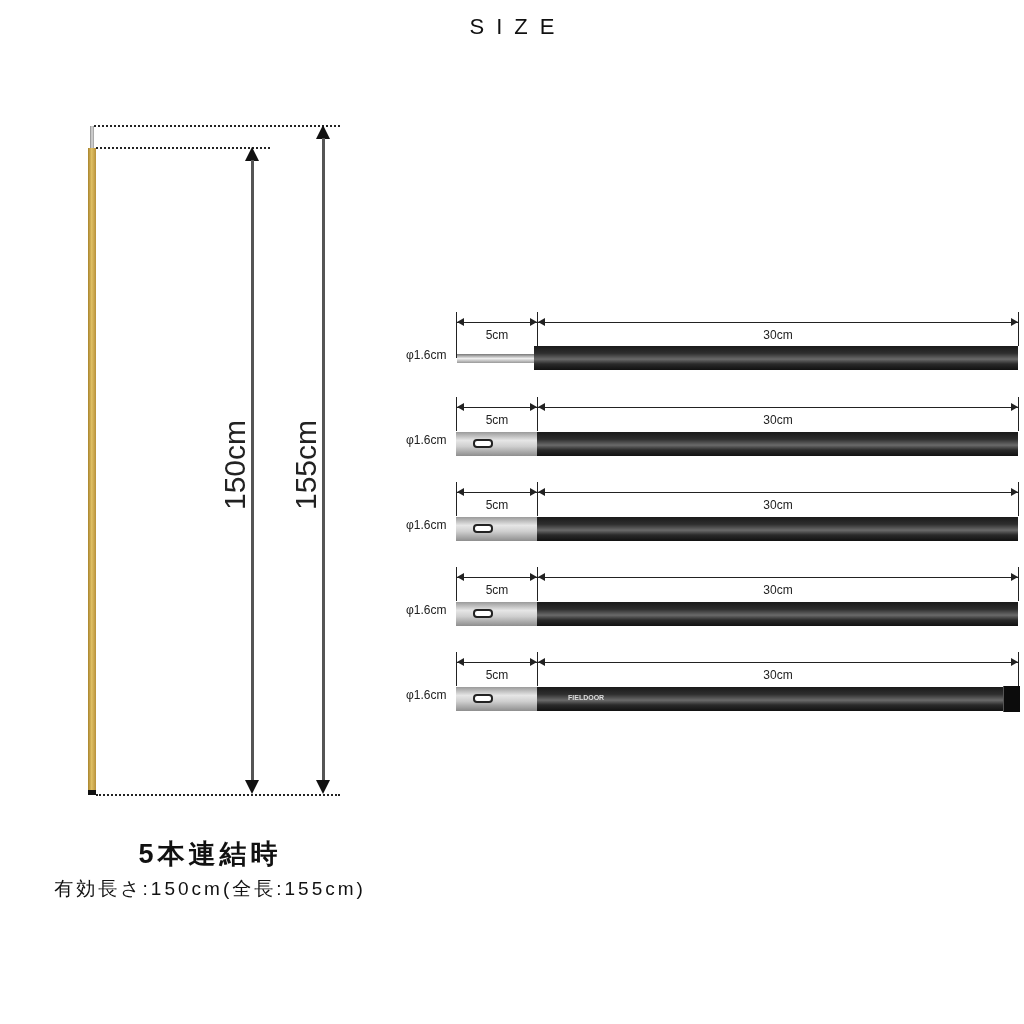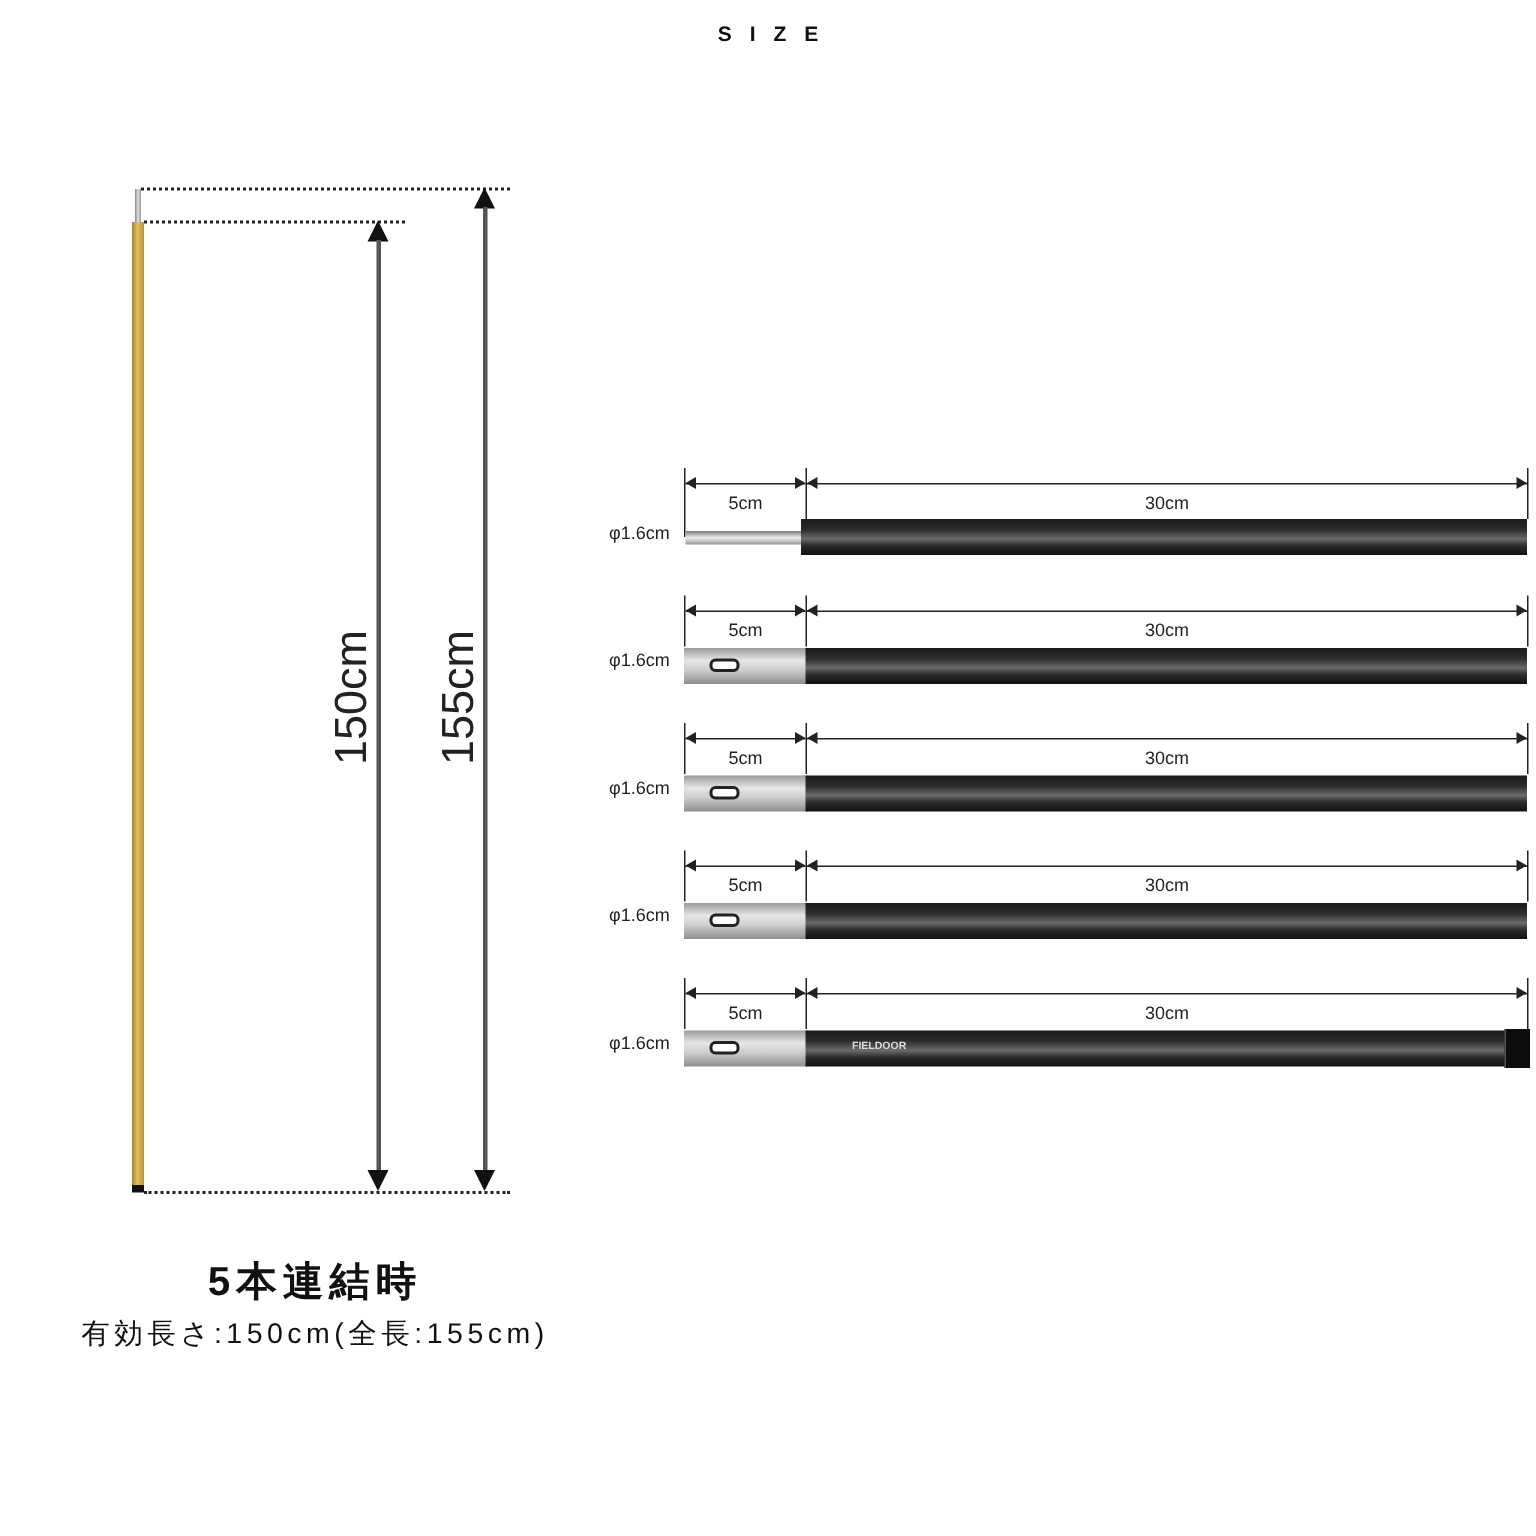--- a/index.html
+++ b/index.html
@@ -1,18 +1,18 @@
 <!DOCTYPE html>
 <html><head>
 <meta charset="utf-8">
 <style>
   html,body{margin:0;padding:0;background:#fff;}
   body{width:1024px;height:1024px;position:relative;overflow:hidden;font-family:"Liberation Sans",sans-serif;color:#111;}
   .abs{position:absolute;}
-  .title{left:0;width:1024px;top:14px;text-align:center;font-size:14px;font-weight:bold;letter-spacing:12px;padding-left:12px;box-sizing:border-box;}
+  .title{left:0;width:1024px;top:14px;text-align:center;font-size:22px;font-weight:normal;letter-spacing:12px;padding-left:12px;box-sizing:border-box;}
   .pole{left:88px;top:148px;width:8px;height:646px;background:linear-gradient(to right,#a8842c,#e0c064 45%,#b8913a);}
   .pole-tip{left:90px;top:126px;width:4px;height:22px;background:linear-gradient(to right,#888,#ddd,#999);}
   .pole-end{left:88px;top:790px;width:8px;height:5px;background:#111;}
   .dash{border-top:2px dotted #222;height:0;}
   .vline{width:3px;background:#555;}
   .arrow-up{width:0;height:0;border-left:7px solid transparent;border-right:7px solid transparent;border-bottom:14px solid #111;}
   .arrow-down{width:0;height:0;border-left:7px solid transparent;border-right:7px solid transparent;border-top:14px solid #111;}
   .vlabel{font-size:30px;color:#222;transform:rotate(-90deg);transform-origin:center center;white-space:nowrap;width:140px;text-align:center;}
   .caption1{left:0;width:420px;top:836px;text-align:center;font-size:27px;font-weight:bold;letter-spacing:4px;}
   .caption2{left:0;width:420px;top:876px;text-align:center;font-size:19px;letter-spacing:3px;}

